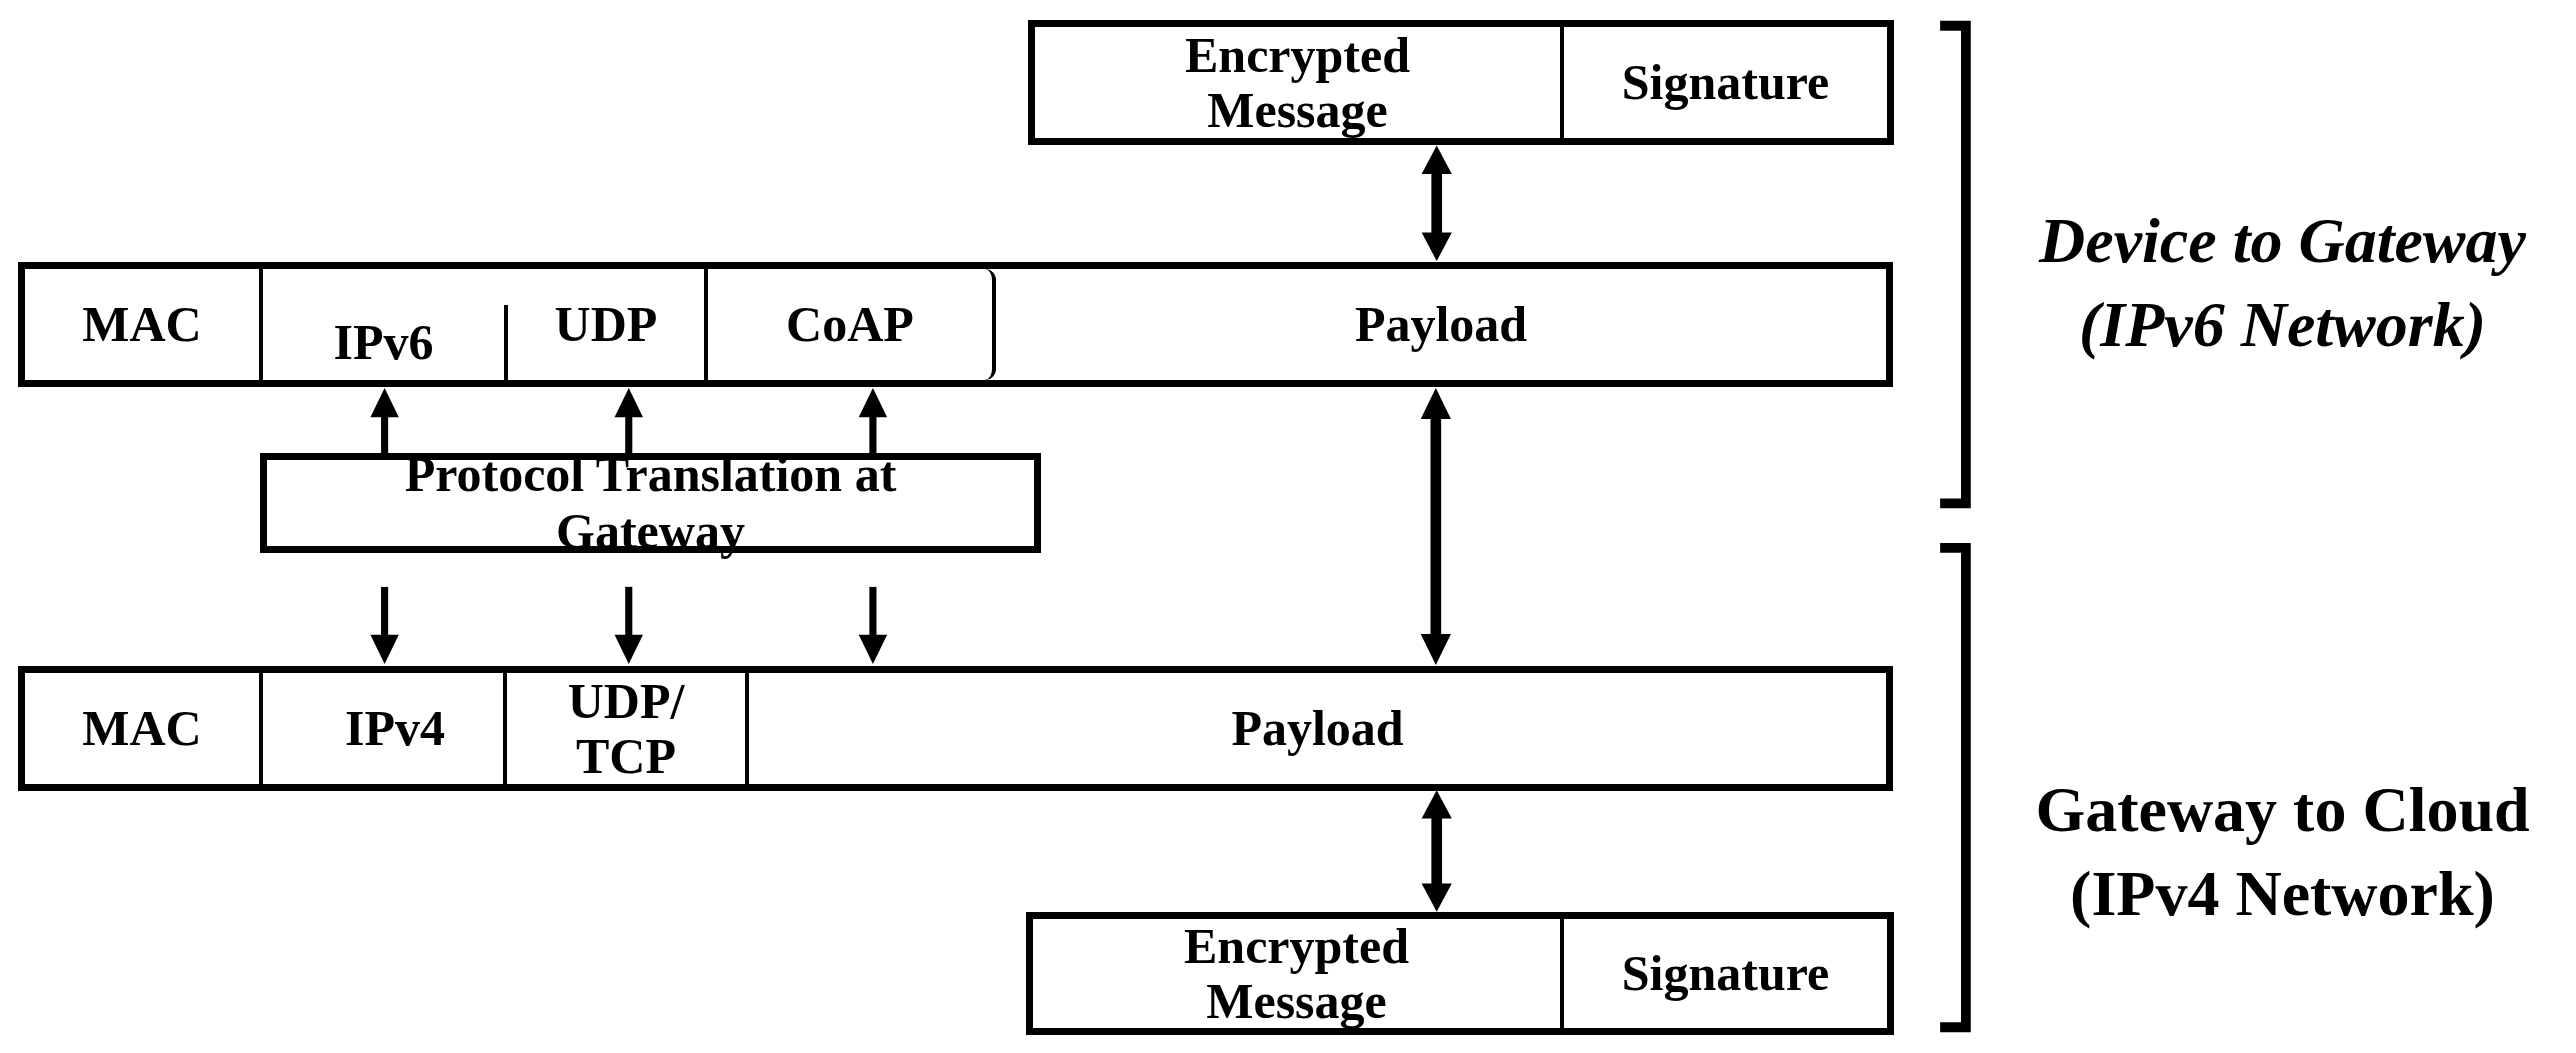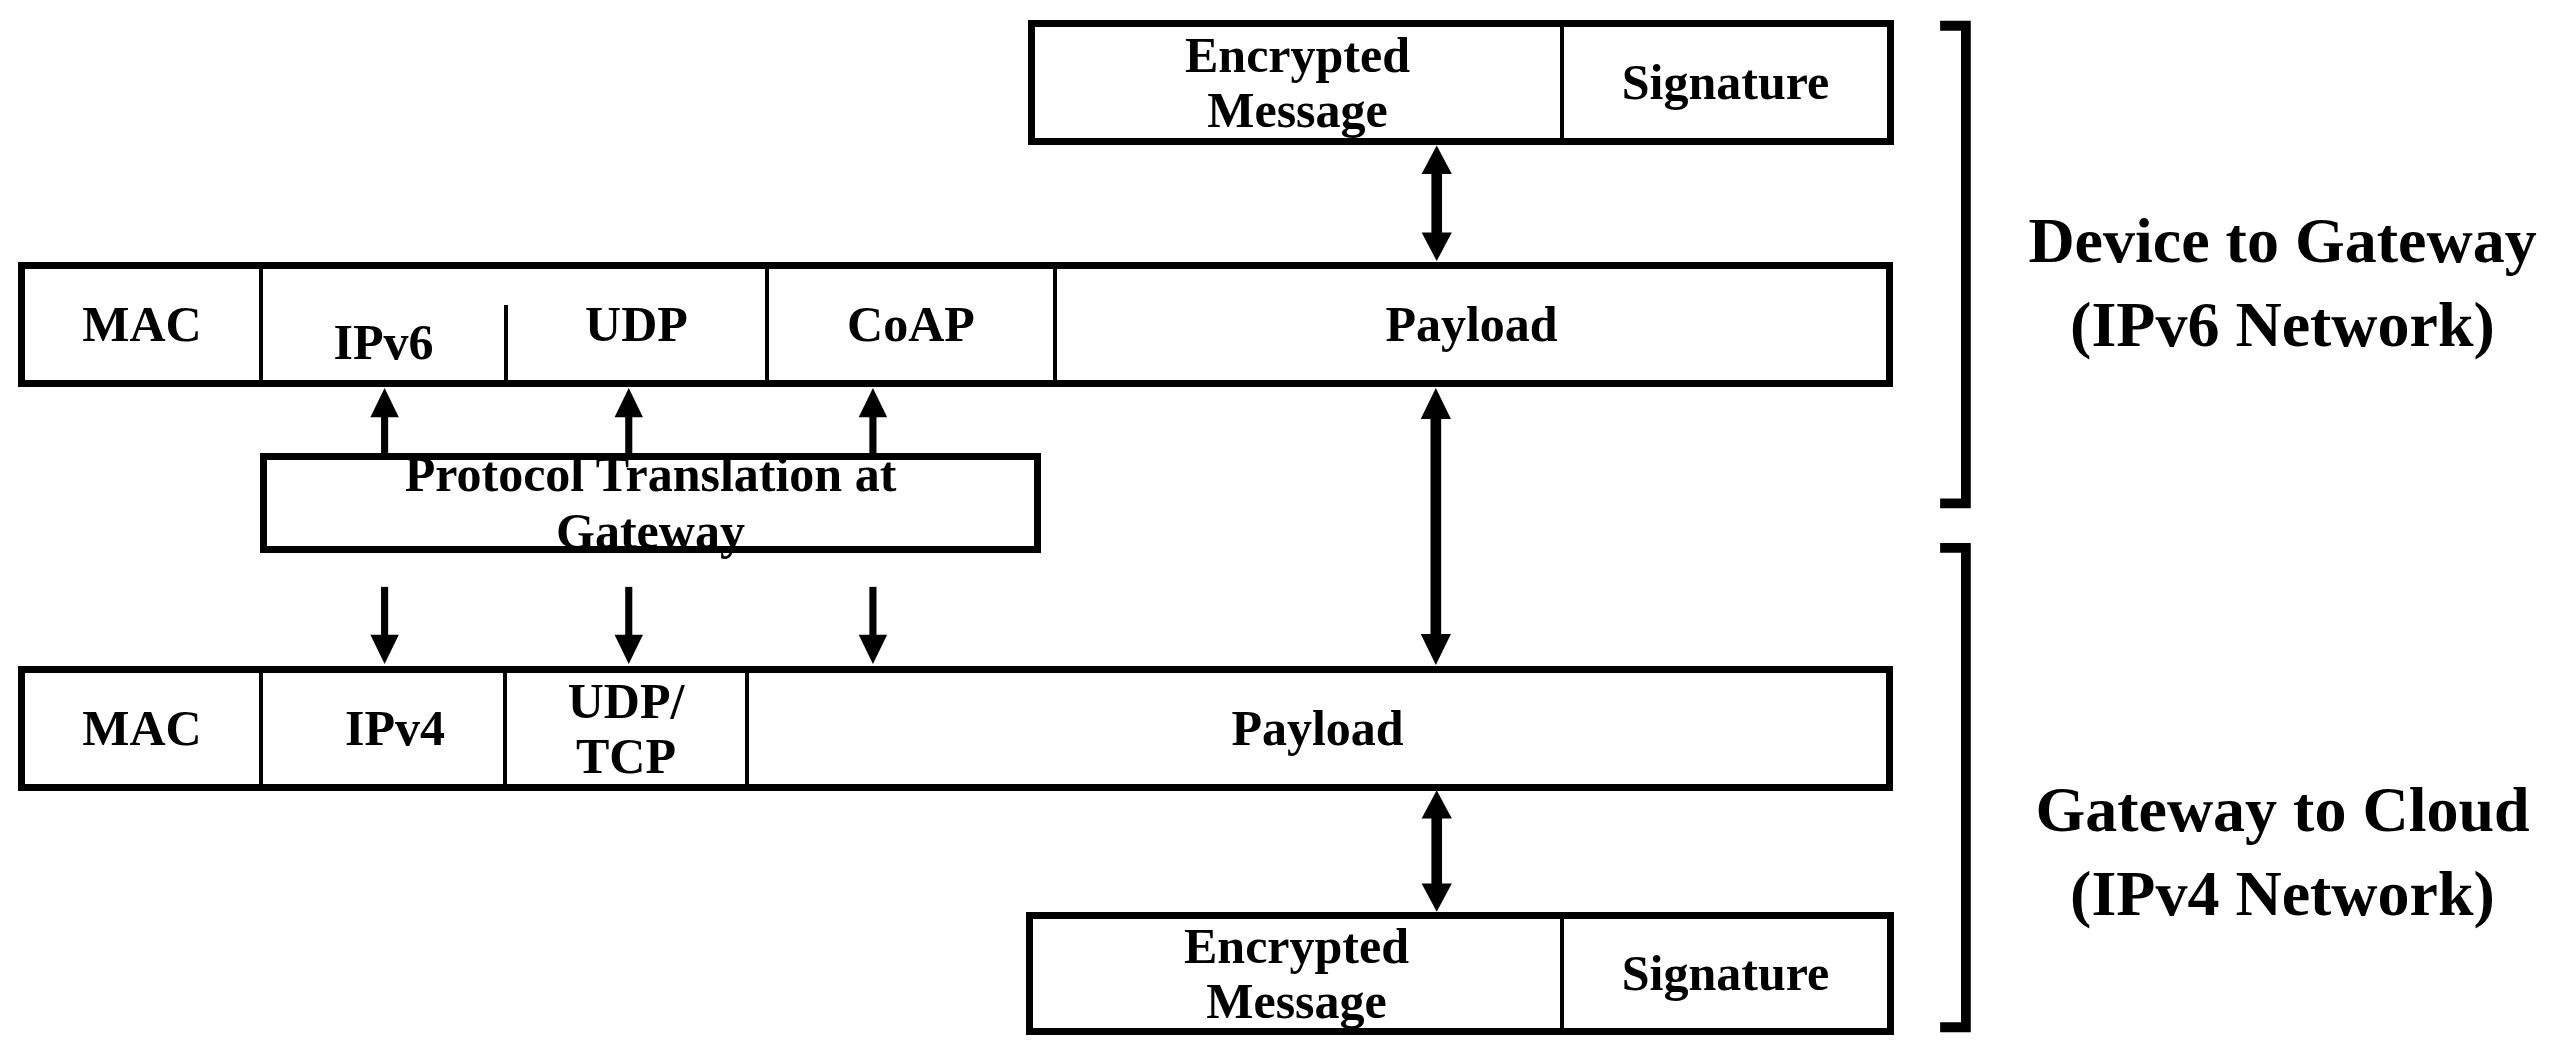--- a/index.html
+++ b/index.html
@@ -65,22 +65,22 @@
 
   <div class="box" style="left:1028px; top:20.4px; width:866px; height:125px;">
     <div class="cell div-r" style="width:529px;">Encrypted
 Message</div>
     <div class="cell grow">Signature</div>
   </div>
 
   <div class="box" style="left:18px; top:262px; width:1875px; height:125px;">
     <div class="cell div-r" style="width:238px;">MAC</div>
     <div class="cell div-r" style="width:245px;margin-top:36px;">IPv6</div>
-    <div class="cell div-r" style="width:261px;">UDP</div>
-    <div class="cell div-r" style="width:288px;">CoAP</div>
+    <div class="cell div-r" style="width:200px;">UDP</div>
+    <div class="cell div-r" style="width:288px;border-radius:11px;">CoAP</div>
     <div class="cell grow">Payload</div>
   </div>
 
   <div class="box" style="left:260px; top:453px; width:781px; height:100px;">
     <div class="cell grow" style="line-height:57px;">Protocol Translation at
 Gateway</div>
   </div>
 
   <div class="box" style="left:18px; top:666px; width:1875px; height:125px;">
     <div class="cell div-r" style="width:238px;">MAC</div>
@@ -89,21 +89,21 @@
 TCP</div>
     <div class="cell grow">Payload</div>
   </div>
 
   <div class="box" style="left:1026px; top:912px; width:868px; height:123px;">
     <div class="cell div-r" style="width:531px;">Encrypted
 Message</div>
     <div class="cell grow">Signature</div>
   </div>
 
-  <div class="side-label" style="left:1989px; top:199px; width:587px;">Device to Gateway
+  <div class="side-label" style="left:1989px; top:199px; width:587px;font-style:italic;">Device to Gateway
 (IPv6 Network)</div>
 
   <div class="side-label" style="left:1989px; top:768px; width:587px;">Gateway to Cloud
 (IPv4 Network)</div>
 
   <svg id="arrow-layer" viewBox="0 0 2901 1186" xmlns="http://www.w3.org/2000/svg">
 
     <g>
       <line class="ink-stroke" x1="1618" y1="186" x2="1618" y2="272" stroke-width="12"></line>
       <polygon class="ink-fill" points="1618,164 1601,196 1635,196"></polygon>

